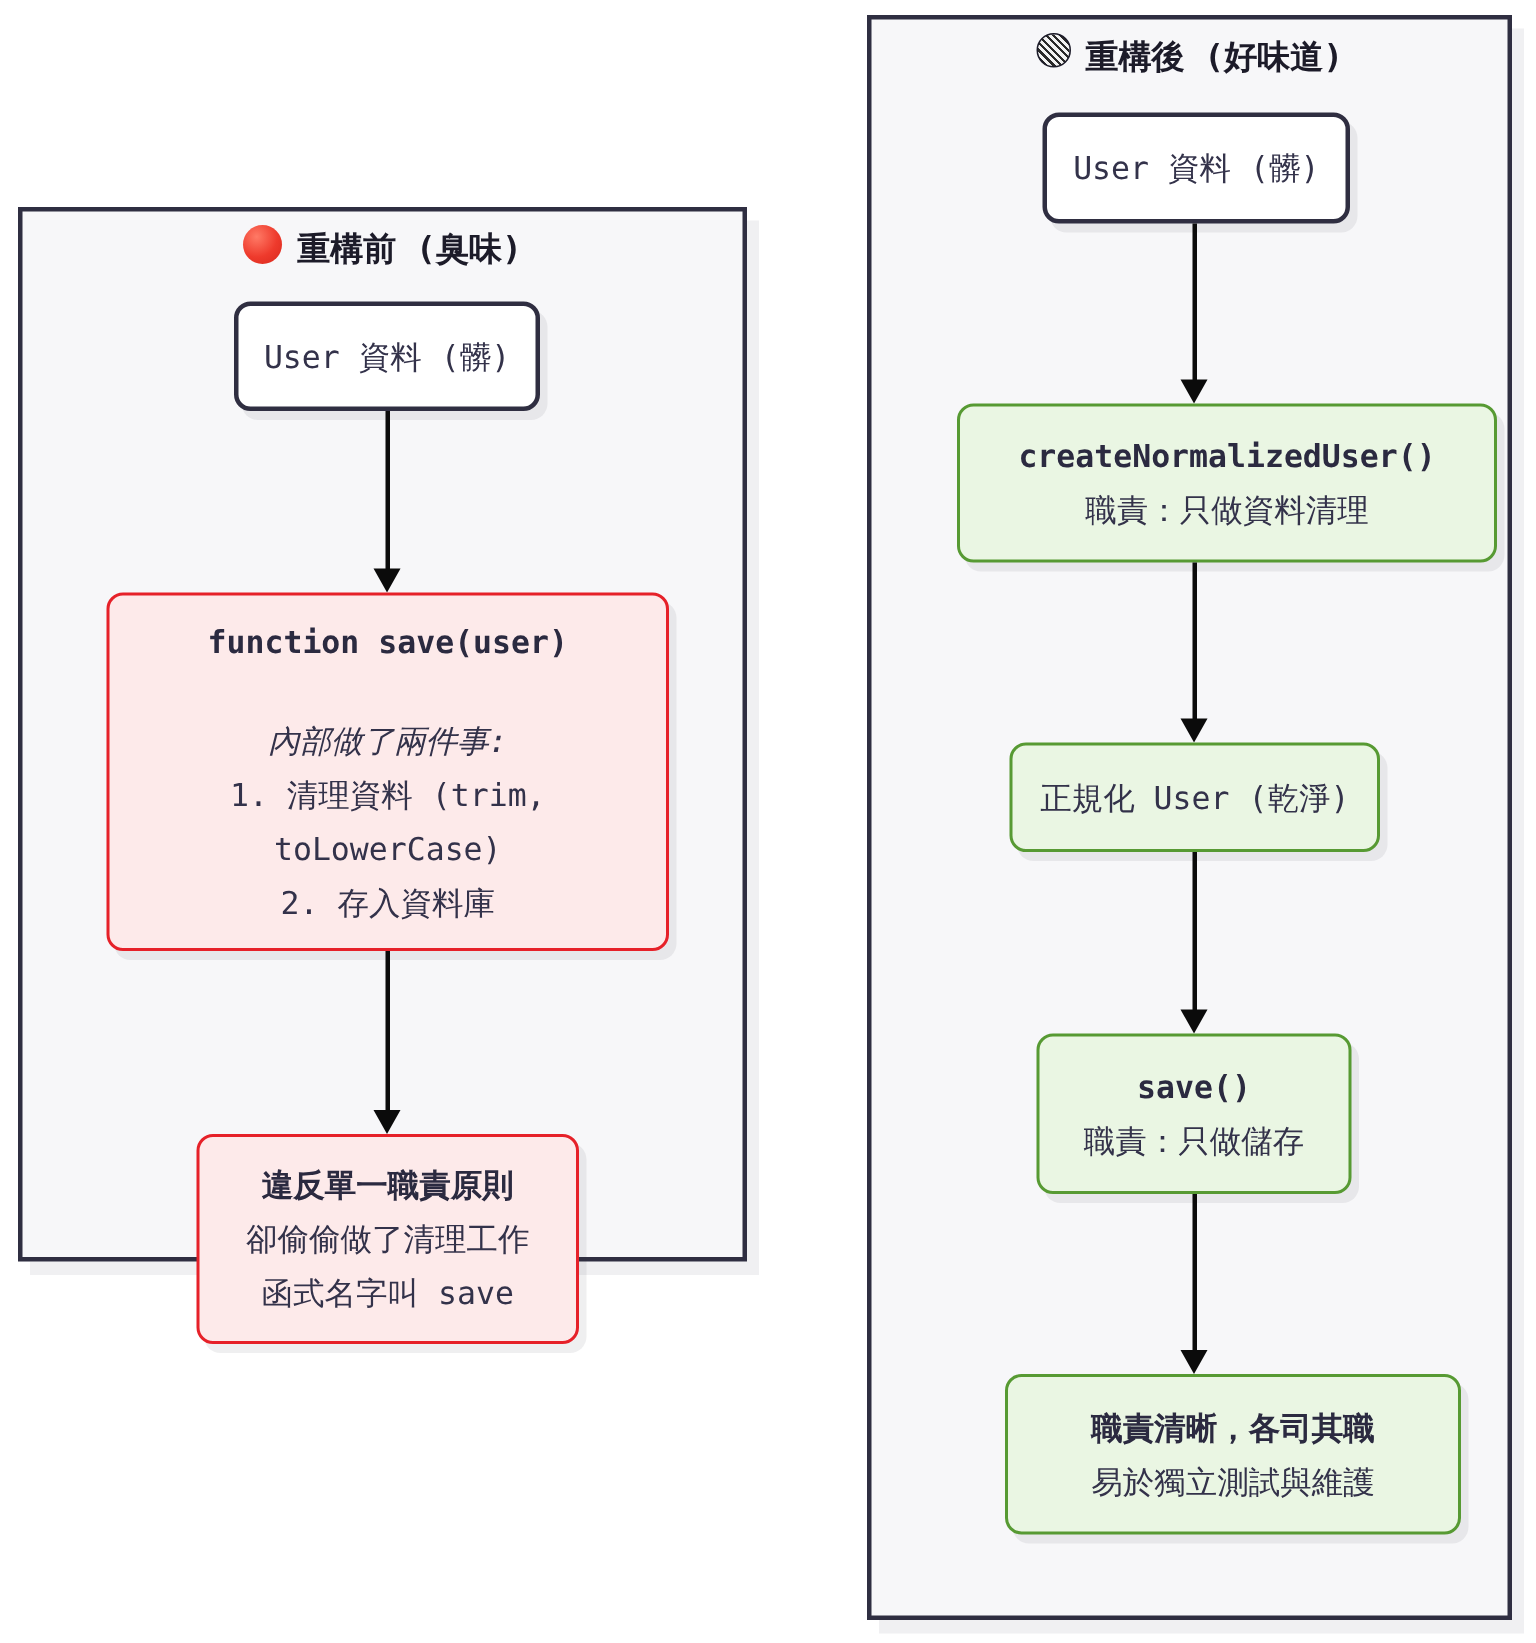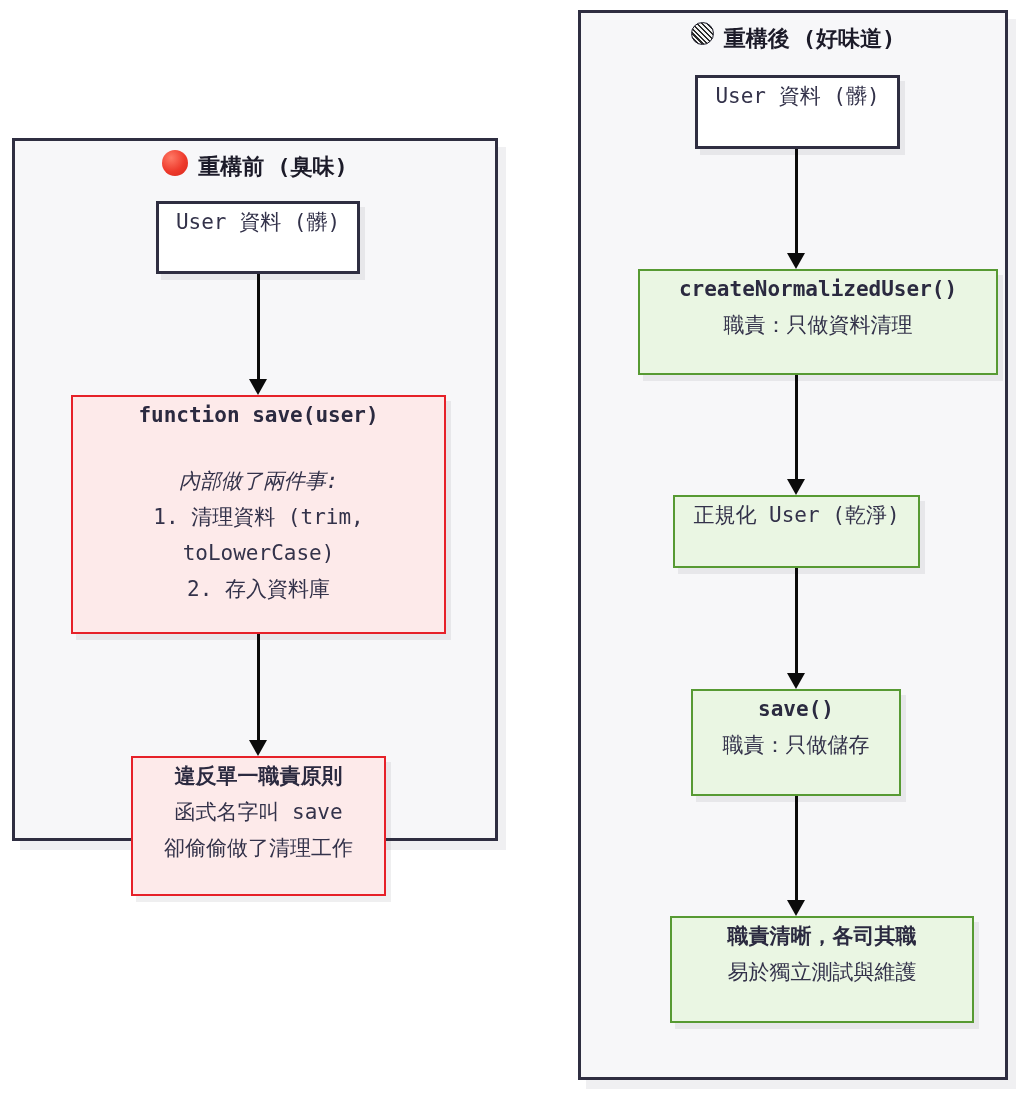--- a/index.html
+++ b/index.html
@@ -50,25 +50,26 @@
     background: repeating-linear-gradient(45deg, #2a2a2a 0px, #2a2a2a 1.5px, #f2f2f2 1.5px, #f2f2f2 3.5px);
     flex: 0 0 auto;
   }
 
   
   .node {
     position: absolute;
     display: flex;
     flex-direction: column;
     align-items: center;
-    justify-content: flex-start;
+    justify-content: center;
     text-align: center;
     font-size: 21px;
     line-height: 36px;
     box-shadow: 5px 6px 0 rgba(47,46,65,0.08);
+    border-radius: 11px;
   }
   .node-plain { background: #ffffff; border: 3px solid #2f2e41; }
   .node-bad   { background: #fdeaea; border: 2px solid #e62129; }
   .node-good  { background: #eaf6e3; border: 2px solid #579a33; }
   .node-title { font-weight: 700; color: #2b2a40; }
   .node-note  { font-style: italic; }
   .gap-after  { margin-bottom: 30px; }
 
   
   .arrow { position: absolute; width: 18px; }
@@ -115,22 +116,22 @@
     <span>2. 存入資料庫</span>
   </div>
 
   <div class="arrow" style="left:234px; top:493px; height:122px;">
     <div class="shaft"></div>
     <div class="head"></div>
   </div>
 
   <div class="node node-bad" style="left:116px; top:615px; width:255px; height:140px;">
     <span class="node-title">違反單一職責原則</span>
+    <span>卻偷偷做了清理工作</span>
     <span>函式名字叫 save</span>
-    <span>卻偷偷做了清理工作</span>
   </div>
 </div>
 
 <div class="panel panel-after">
   <div class="panel-title">
     <span class="badge-hatched"></span>
     <span>重構後 (好味道)</span>
   </div>
 
   <div class="node node-plain" style="left:114px; top:62px; width:205px; height:74px;">

